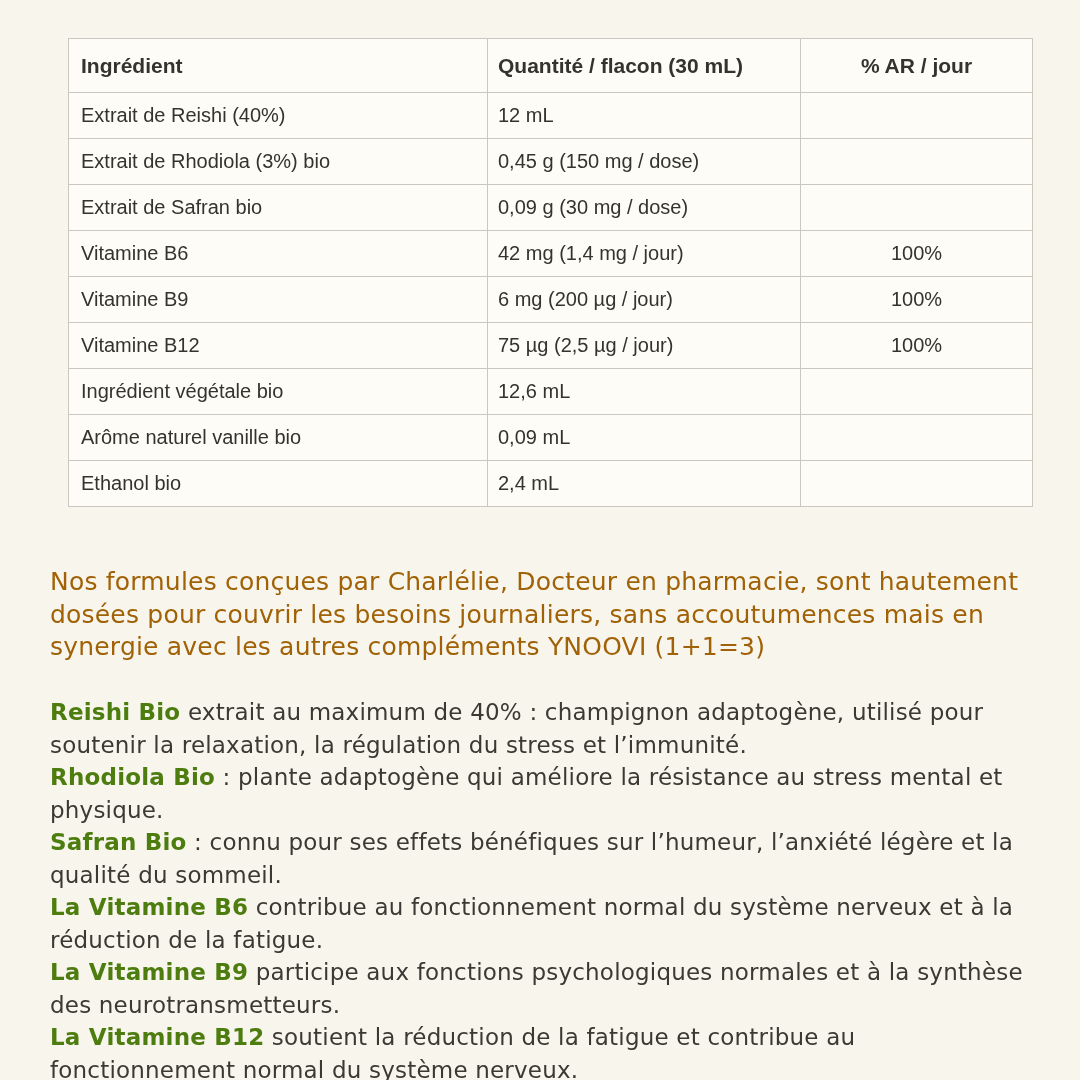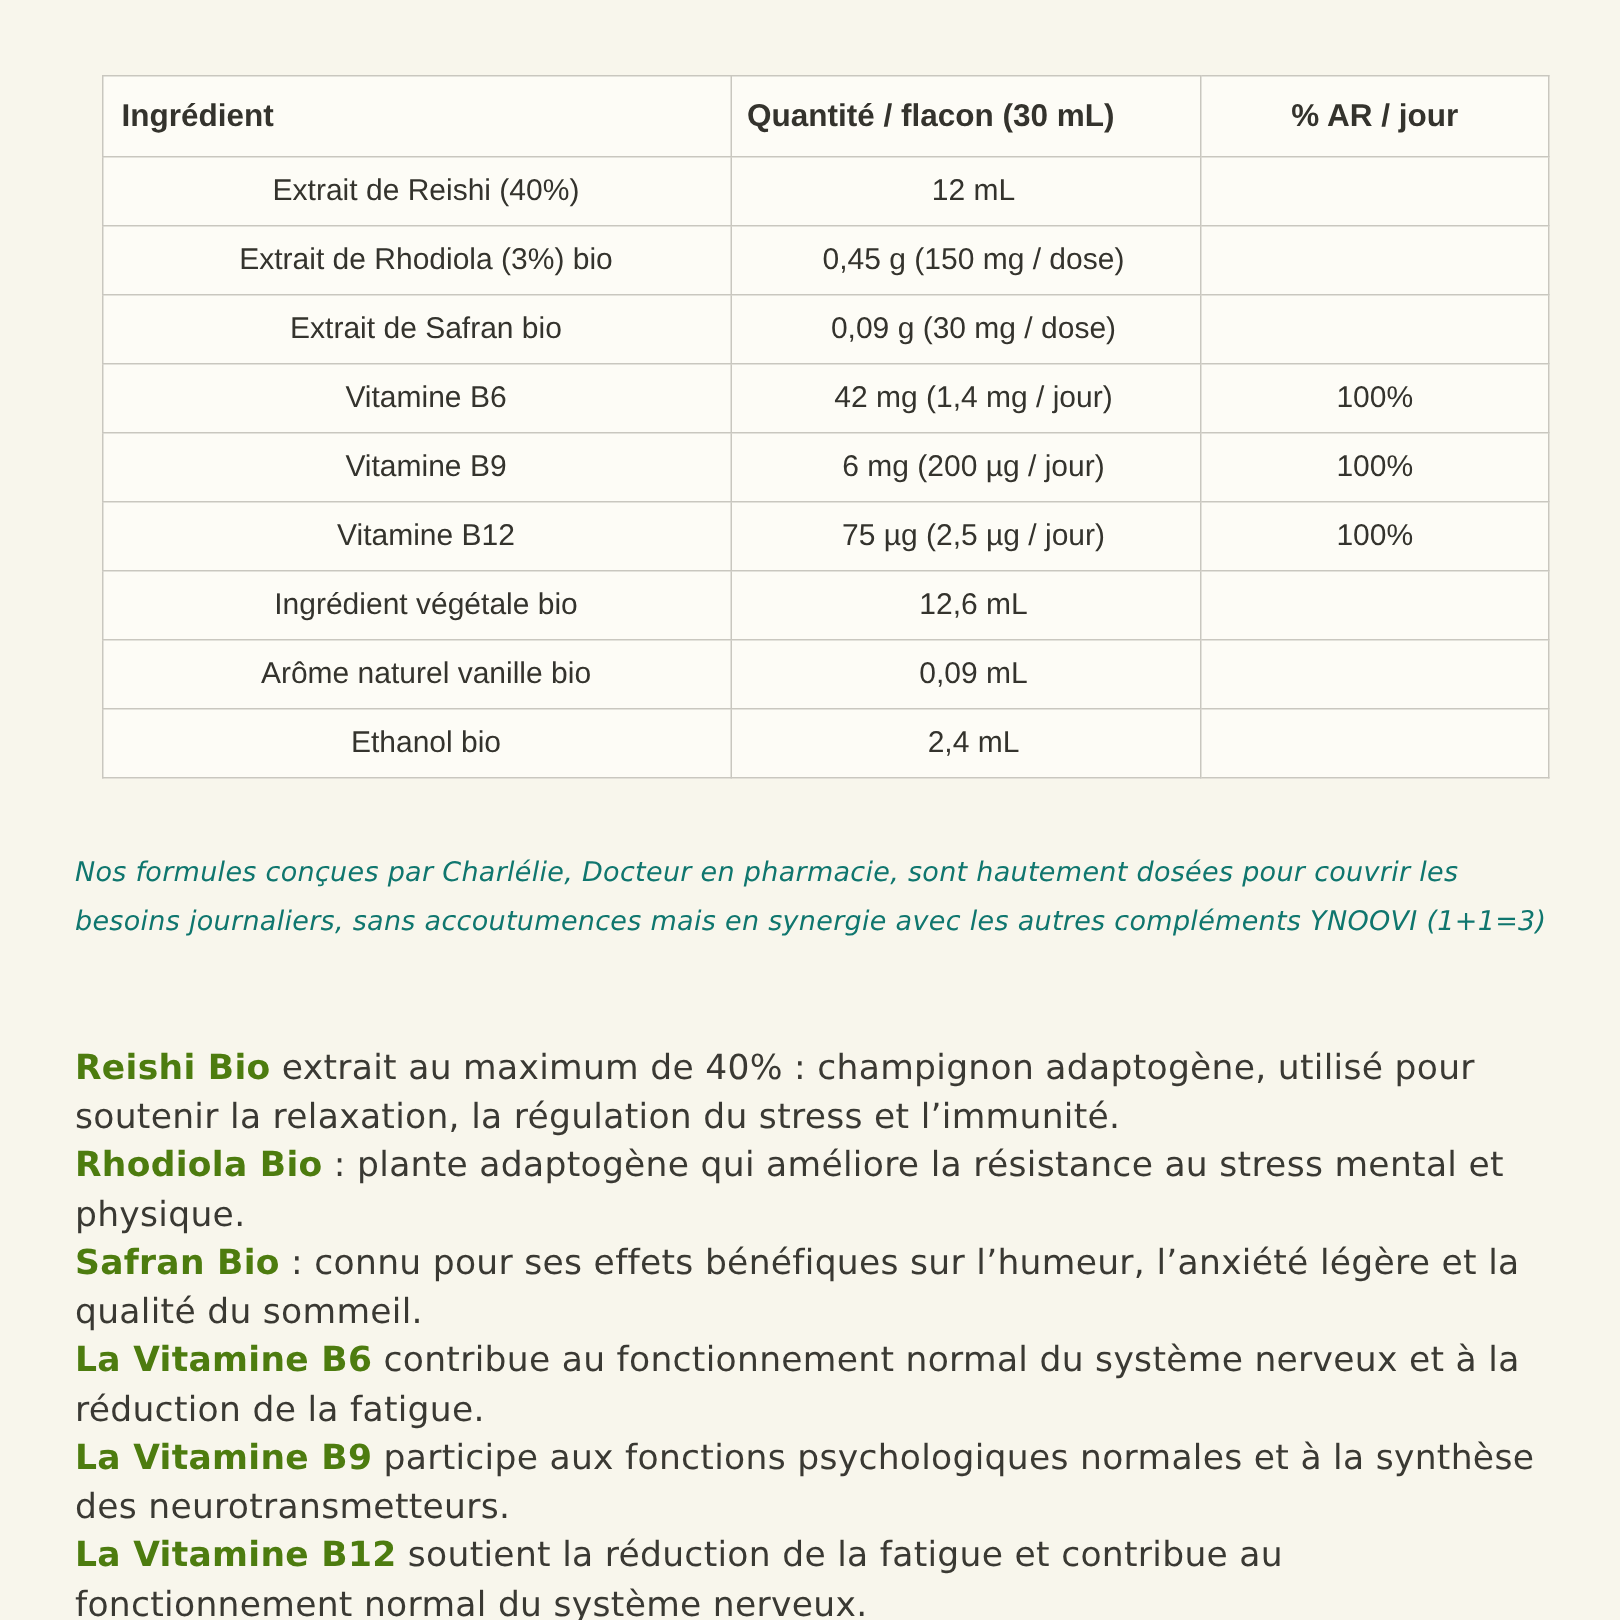--- a/index.html
+++ b/index.html
@@ -22,64 +22,61 @@
   table.ingredients-table {
     position: absolute;
     left: 68px;
     top: 38px;
     width: 941px;
     border-collapse: collapse;
     background: #fdfcf6;
     font-family: "Liberation Sans", sans-serif;
     color: #34332d;
     table-layout: fixed;
-    margin-top: 12px;
   }
   .ingredients-table th,
   .ingredients-table td {
     border: 1px solid #c9c7bf;
     vertical-align: middle;
     overflow: hidden;
     white-space: nowrap;
   }
   .ingredients-table th {
     height: 53px;
     font-size: 21px;
     font-weight: 700;
     text-align: left;
     padding: 0 0 0 12px;
   }
   .ingredients-table td {
     height: 45px;
     font-size: 20px;
     font-weight: 400;
     padding: 0 0 0 12px;
-    text-align: center;
   }
   .col-ing { width: 406px; }
   .col-qty { width: 302px; }
   .col-ar  { width: 231px; }
   .ingredients-table th.col-qty,
   .ingredients-table td.col-qty { padding-left: 10px; }
   .ingredients-table th.col-ar,
   .ingredients-table td.col-ar {
     text-align: center;
     padding-left: 0;
   }
   .intro {
     position: absolute;
     left: 50px;
     top: 566px;
     width: 985px;
     margin: 0;
-    font-size: 18px;
+    font-size: 25px;
     line-height: 32.5px;
     letter-spacing: 0.2px;
-    color: #0f766e;
-    font-style: italic;
+    color: #a16207;
   }
   .descriptions {
     position: absolute;
     left: 50px;
     top: 696px;
     width: 985px;
     font-size: 23px;
     line-height: 32.5px;
     letter-spacing: 0.2px;
     color: #3a3933;

